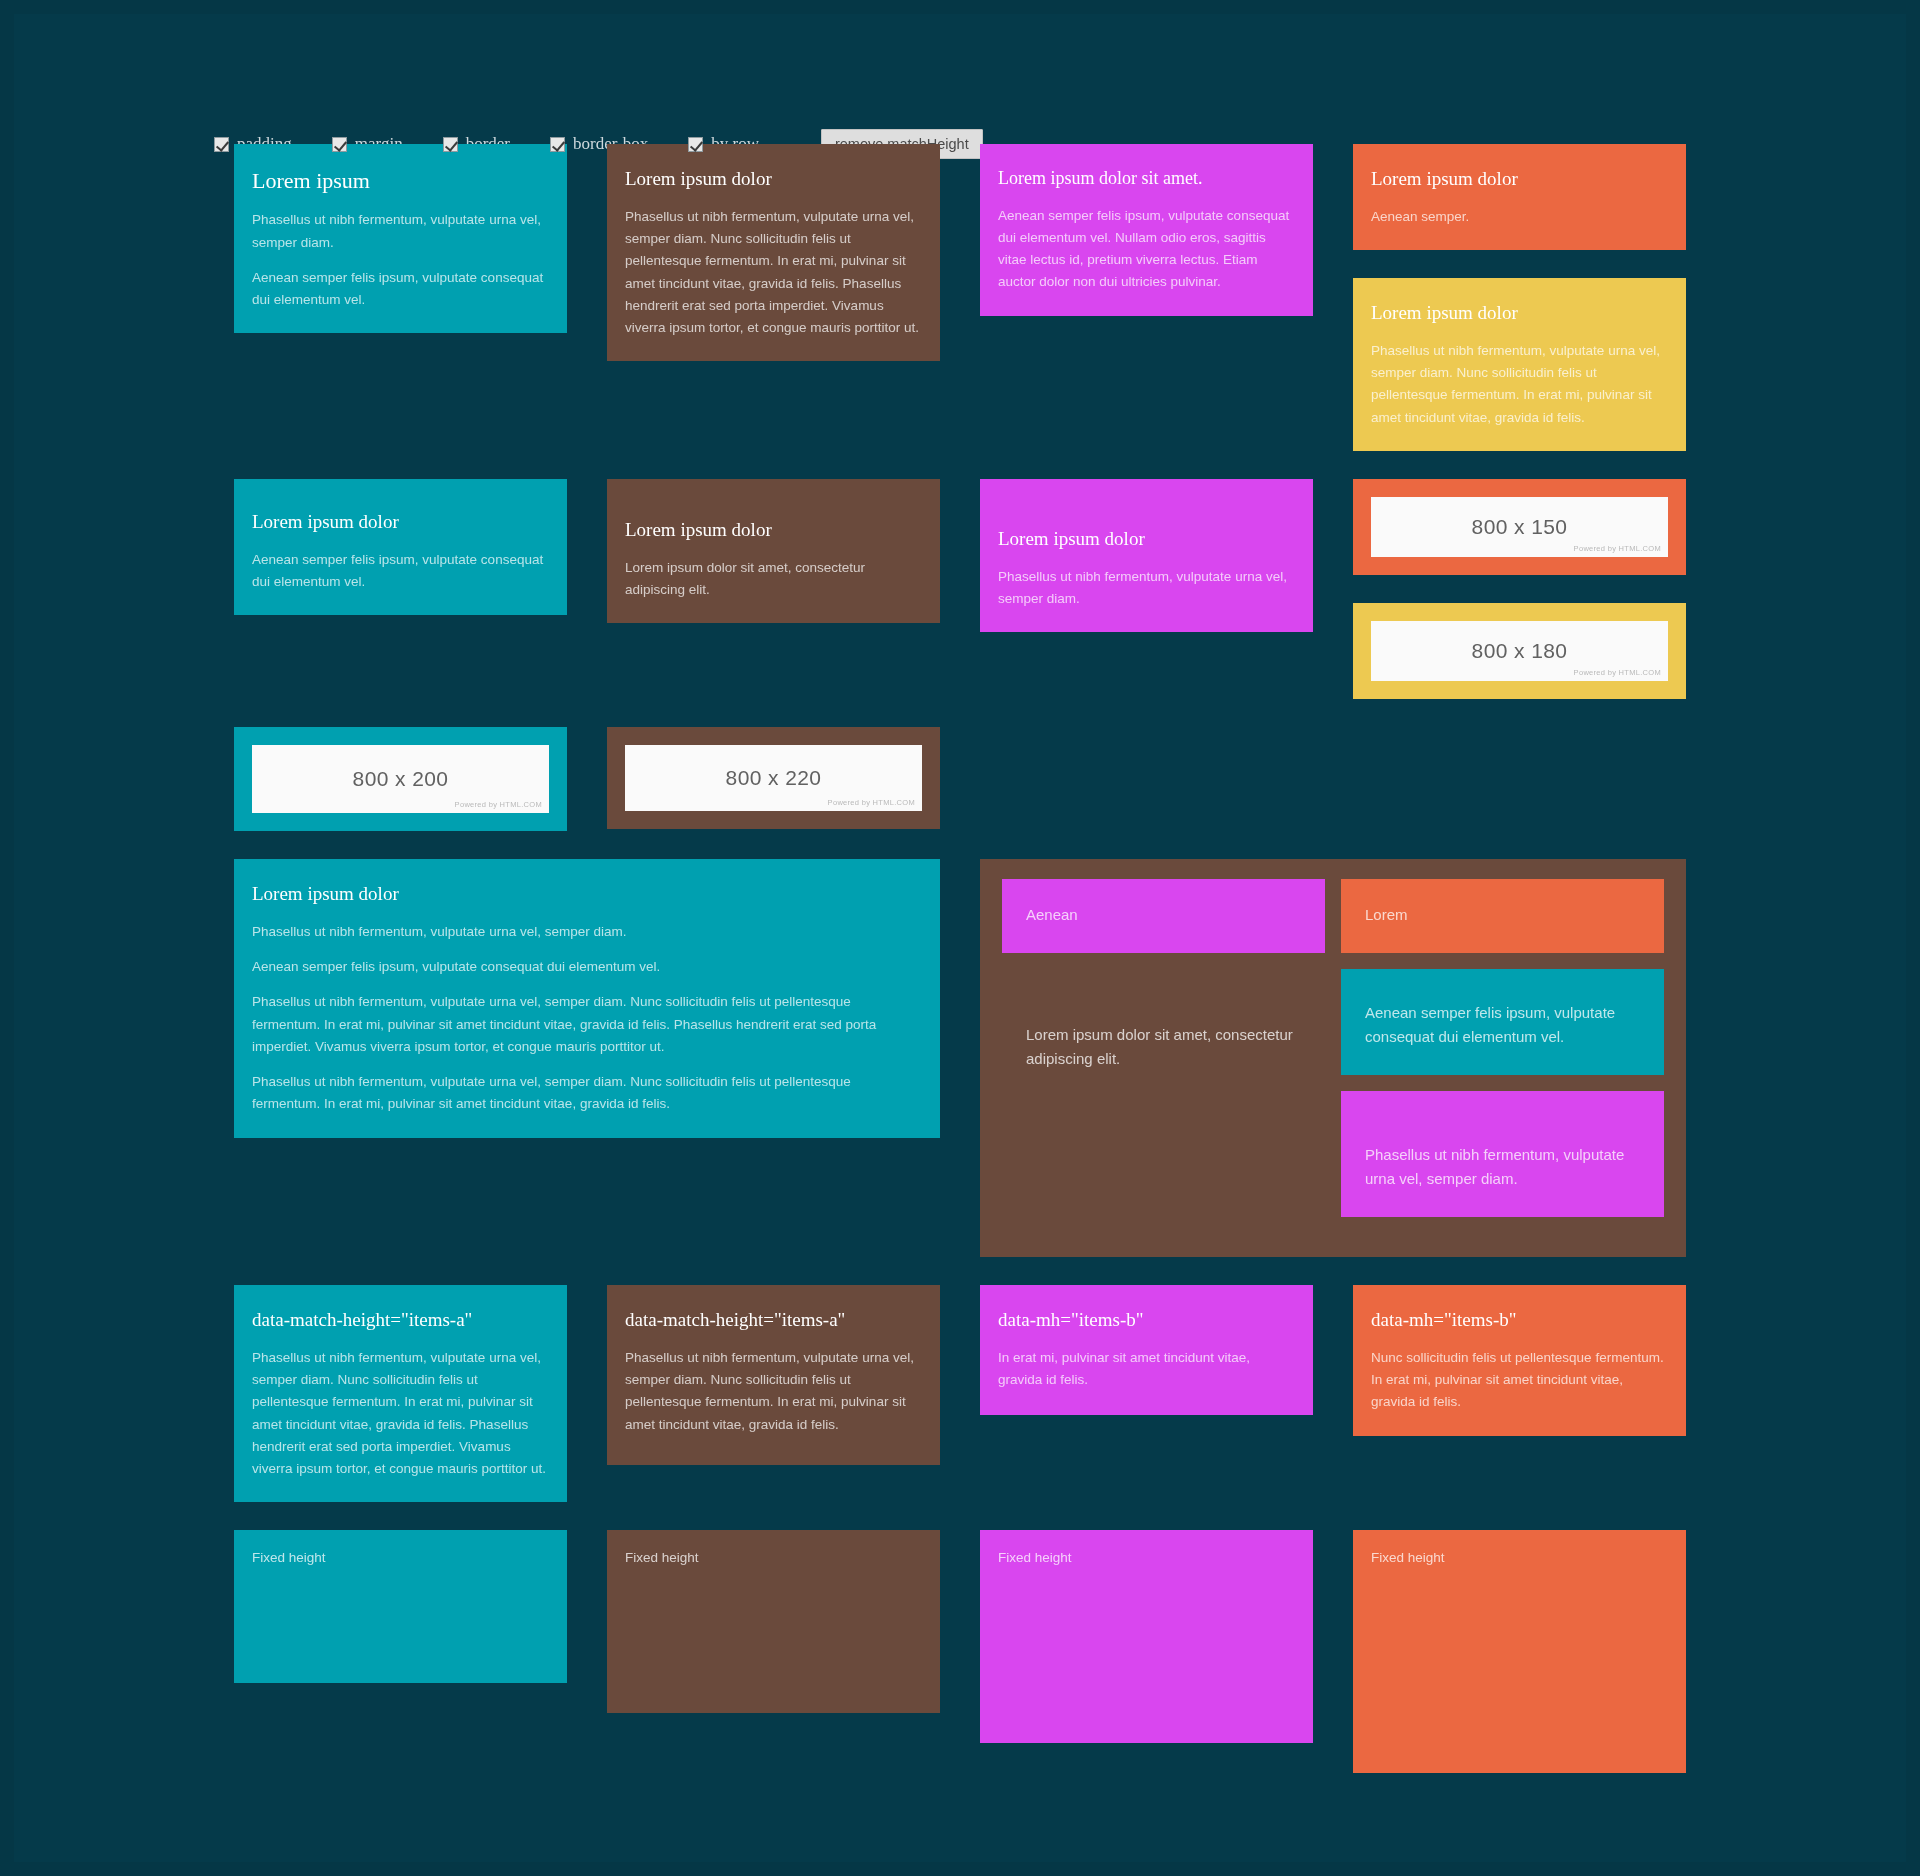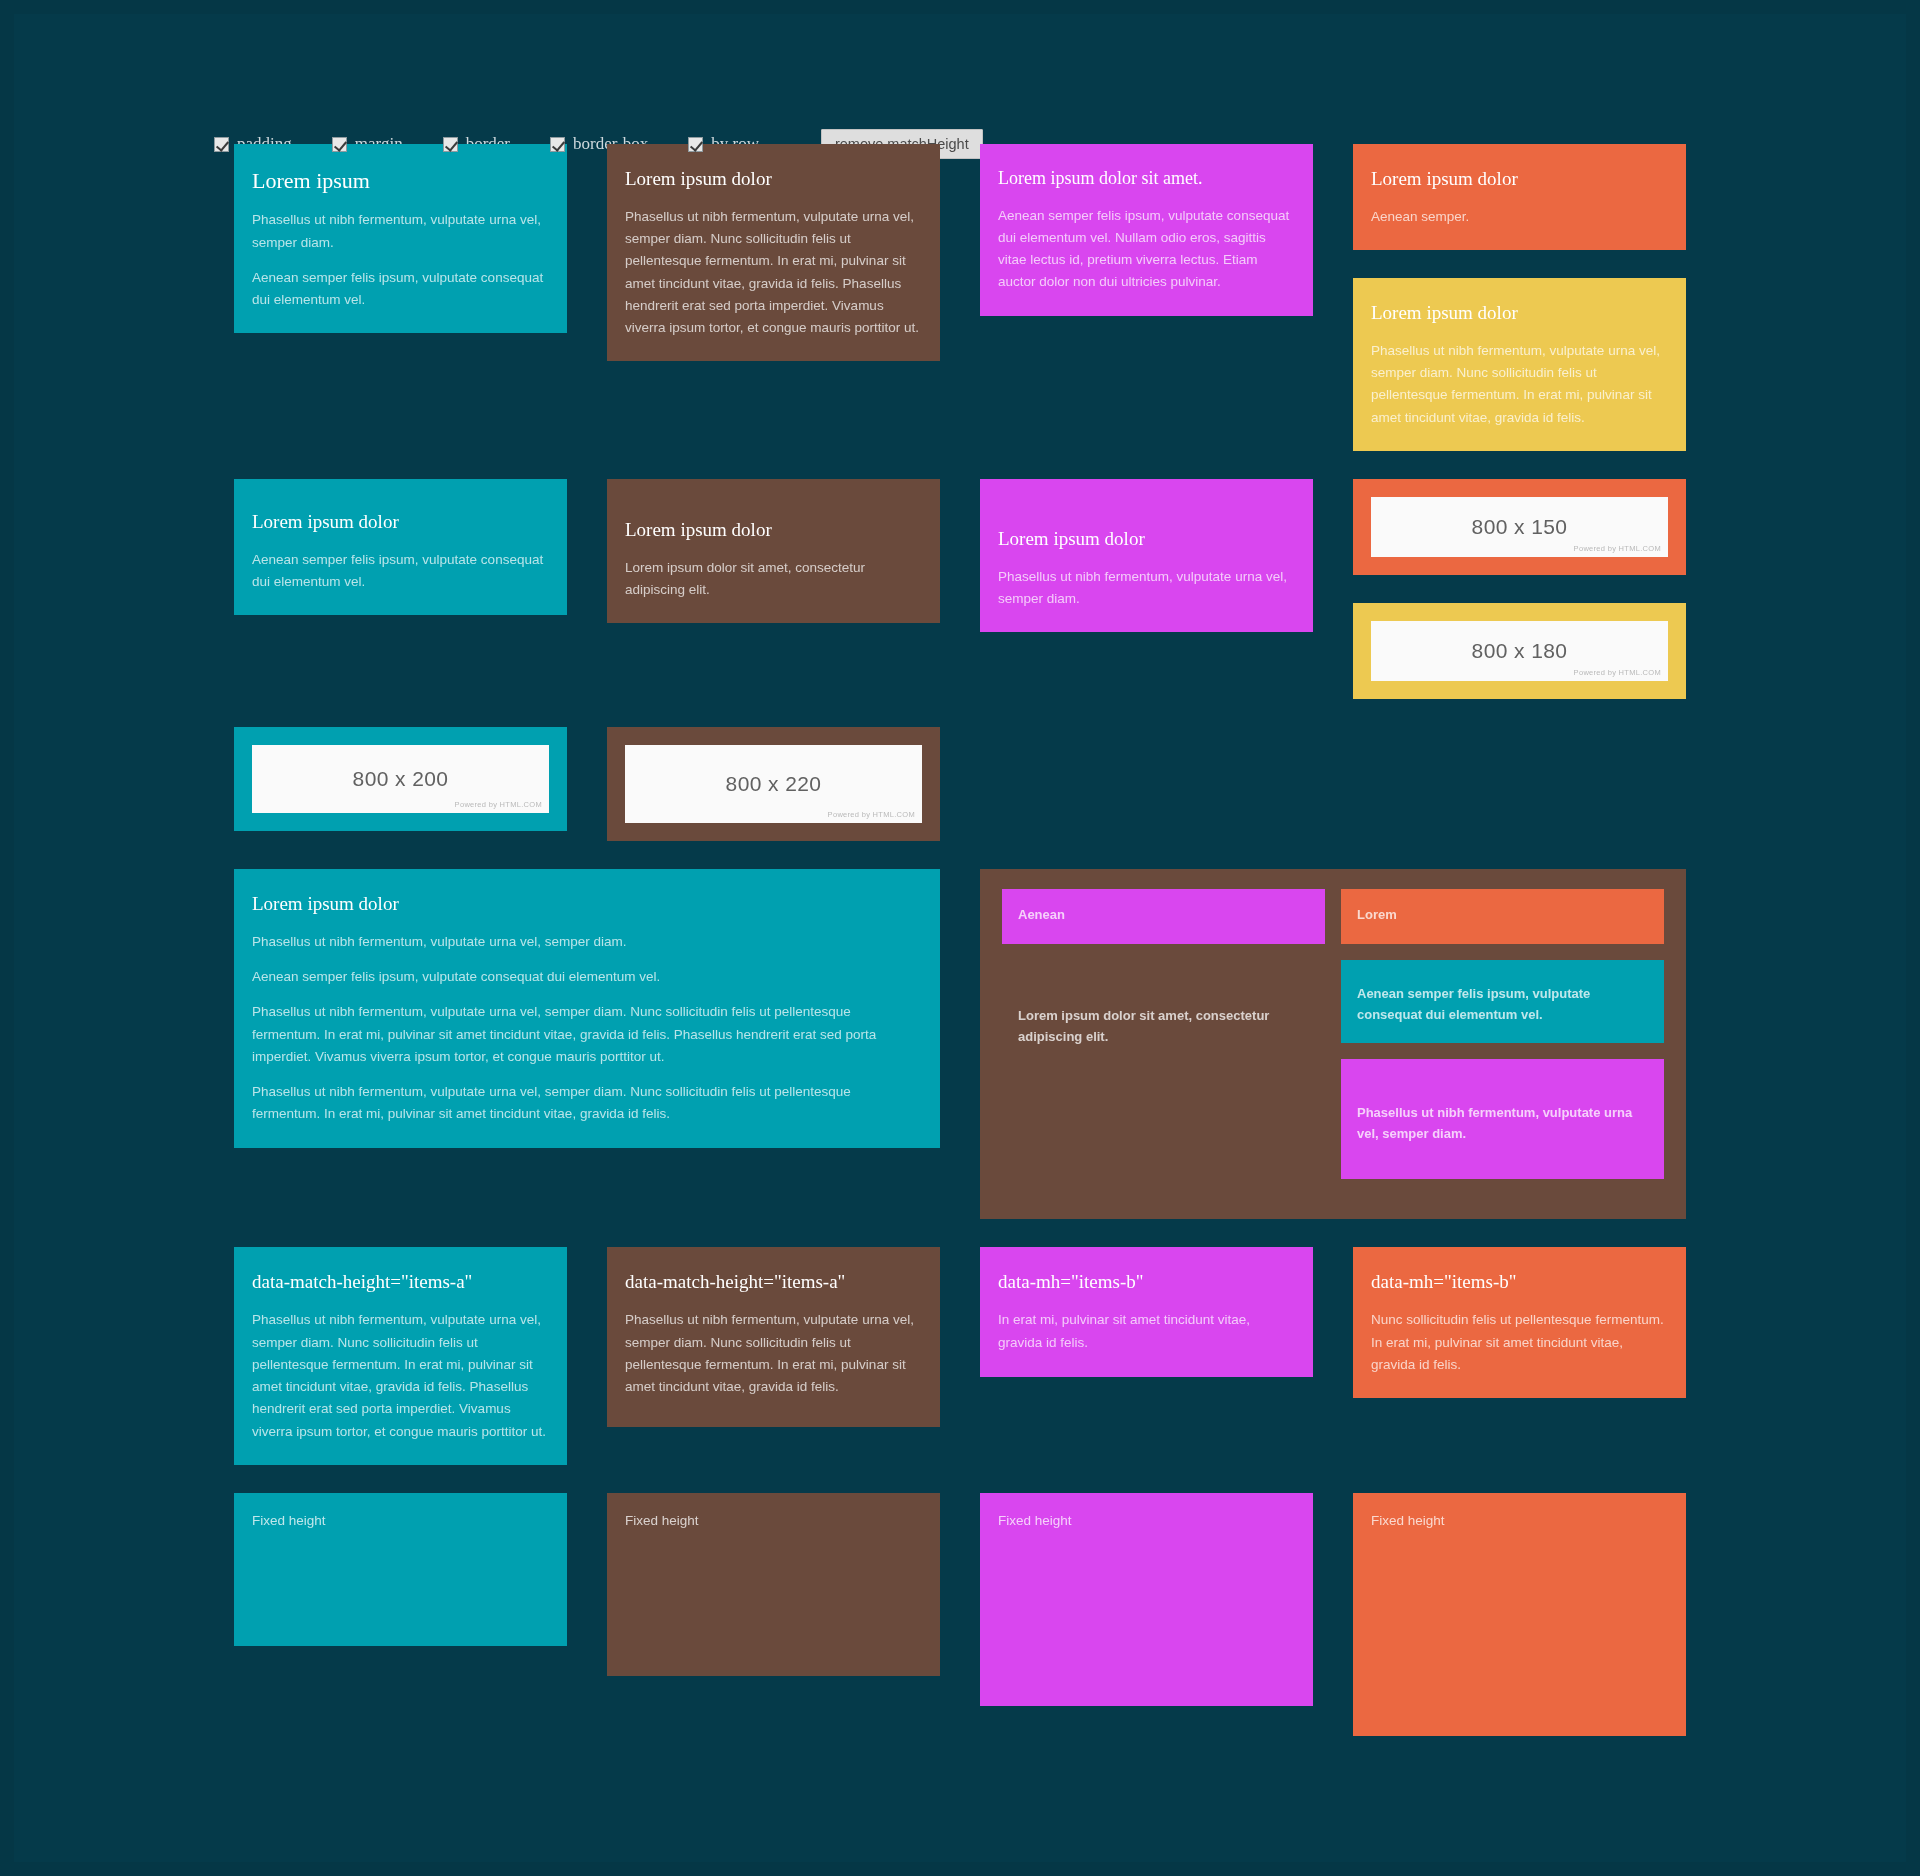--- a/index.html
+++ b/index.html
@@ -129,41 +129,40 @@
     position: absolute;
     right: 7px;
     bottom: 4px;
     font-size: 7.5px;
     color: #b9b9b9;
     letter-spacing: 0.3px;
   }
   .ph.h150 { height: 60px; }
   .ph.h180 { height: 60px; }
   .ph.h200 { height: 68px; }
-  .ph.h220 { height: 78px; }
+  .ph.h220 { height: 66px; }
 
   
   .nest {
     background: #6a4a3c;
     padding: 20px 14px 24px 14px;
     margin-bottom: 28px;
   }
   .nest-row { display: flex; align-items: flex-start; }
   .nest-col { width: 50%; padding: 0 8px; }
   .nest-card {
     padding: 16px 16px 18px 16px;
     margin-bottom: 16px;
     color: #fff;
   }
   .nest-card p {
-    font-size: 13px;
+    font-size: 15px;
     line-height: 1.6;
-    margin: 0;
+    margin: 8px;
     color: rgba(255,255,255,0.75);
-    font-weight: bold;
   }
   .nest-card.bare { background: transparent; }
 
   
   .fixed {
     padding: 18px 18px;
     color: #fff;
     margin-bottom: 28px;
   }
   .fixed span {

